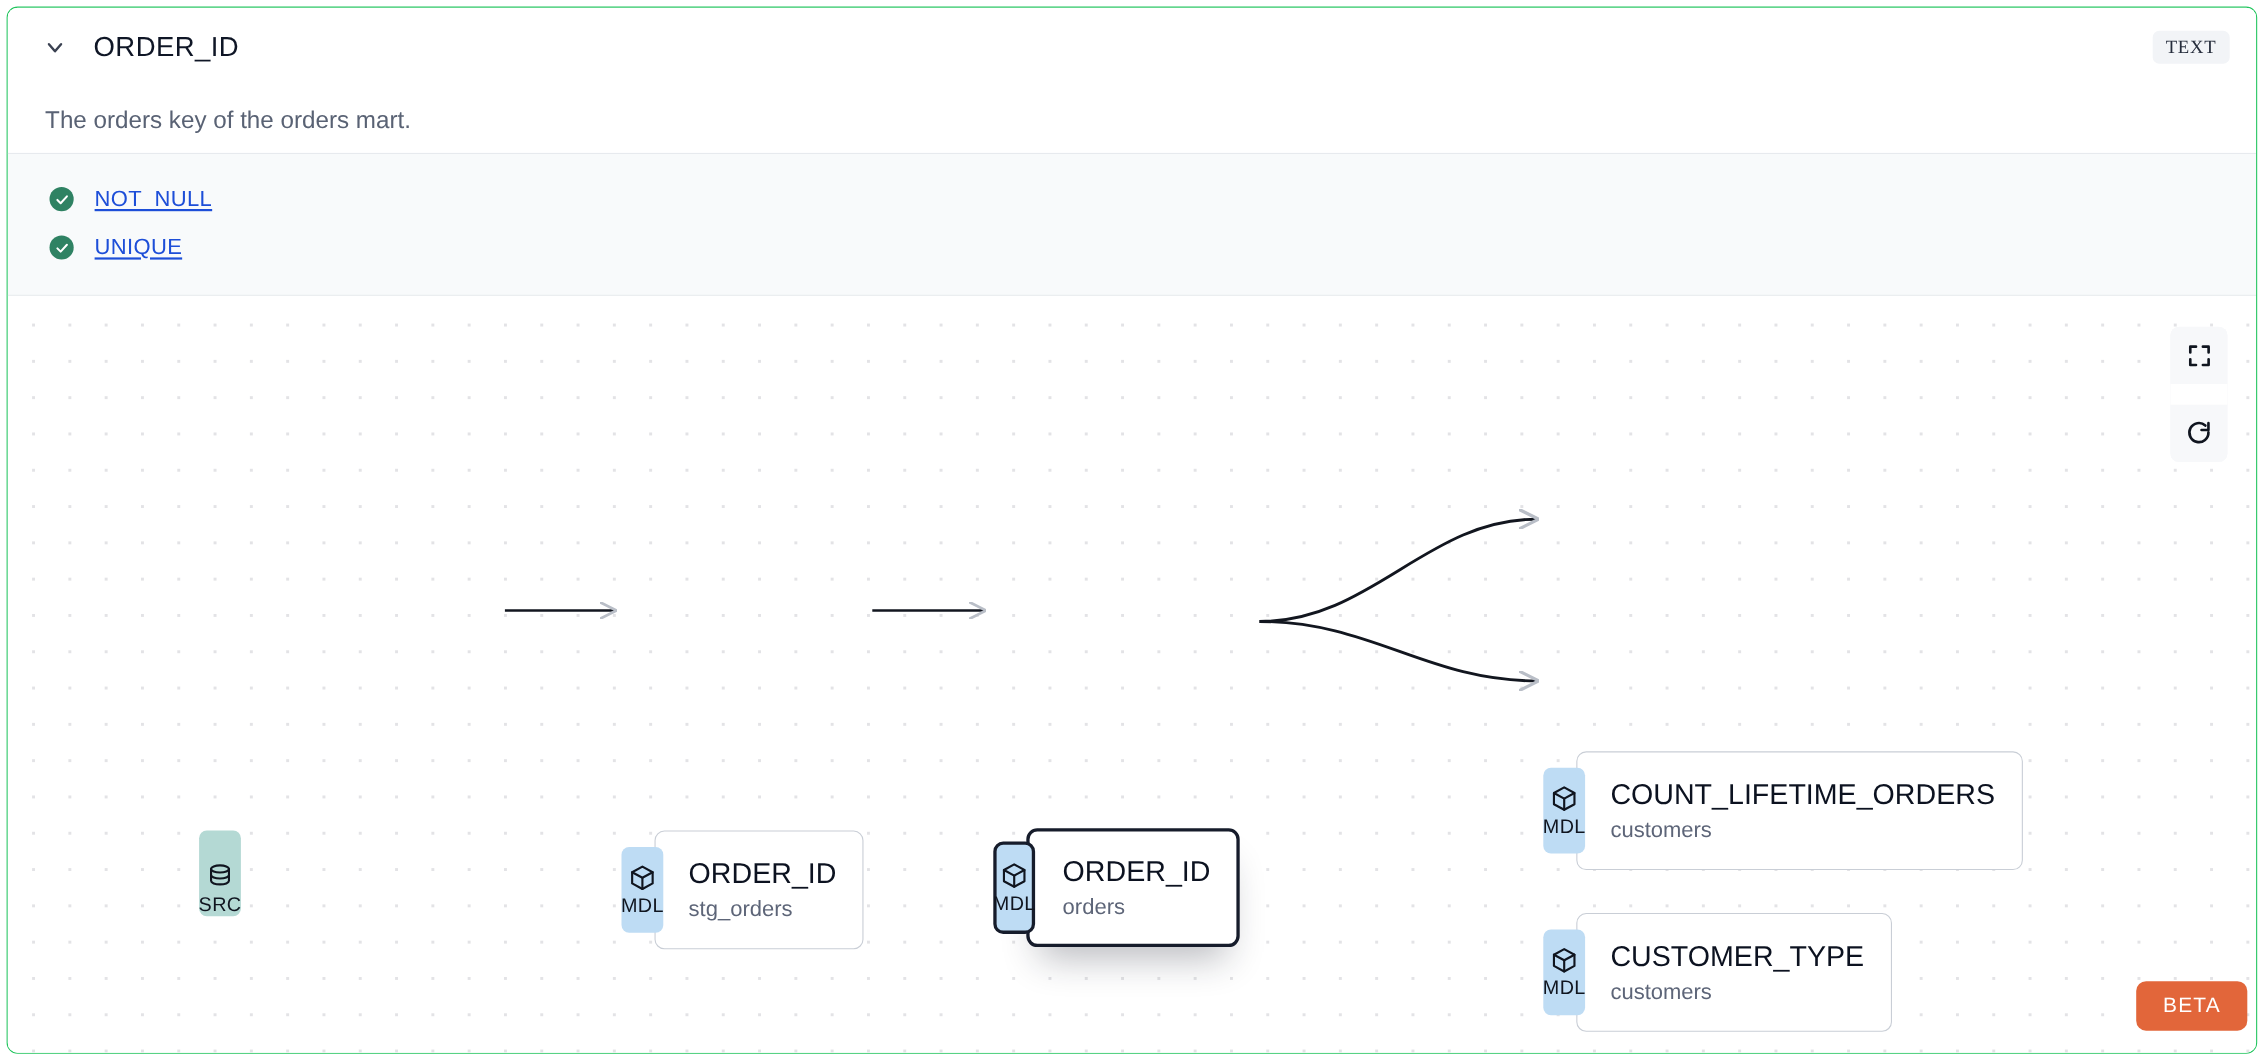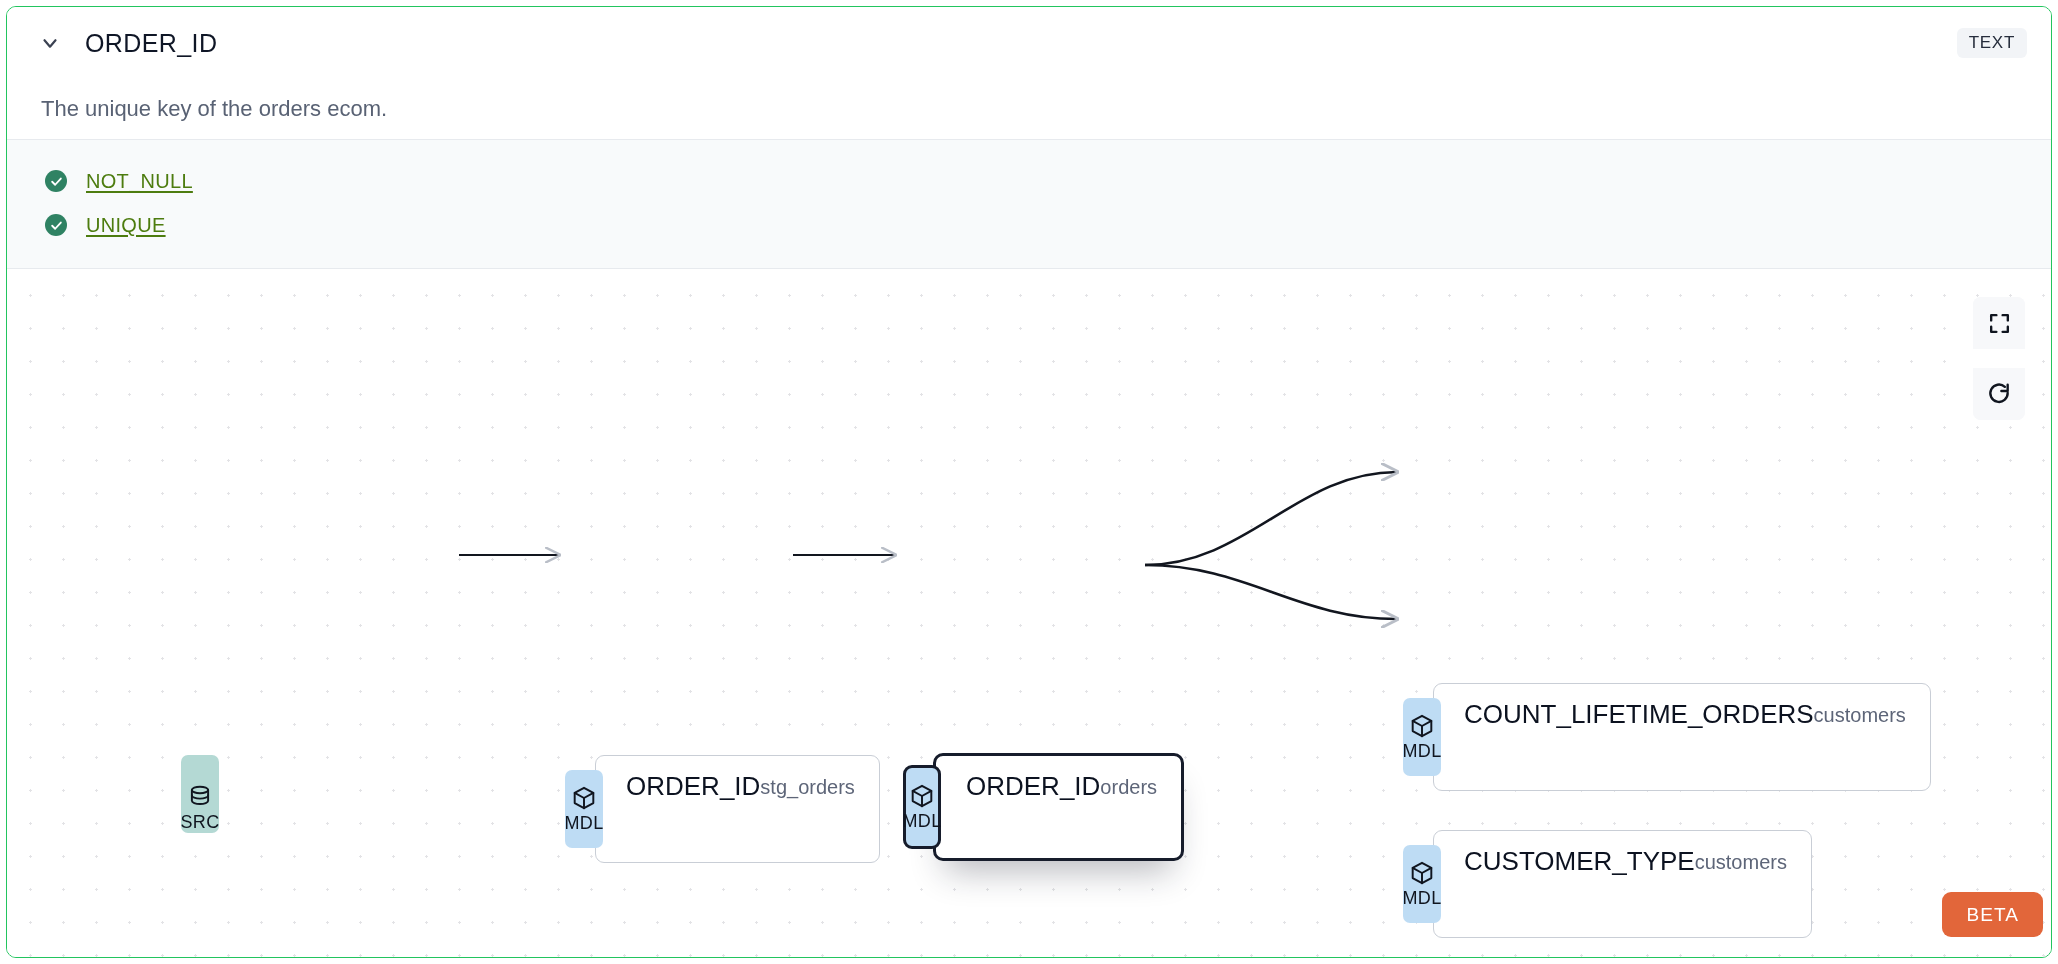--- a/index.html
+++ b/index.html
@@ -65,20 +65,21 @@
     position: absolute;
     right: 24px;
     top: 21px;
     background: #f2f4f7;
     color: #262d3c;
     font-size: 17px;
     letter-spacing: 0.7px;
     padding: 6px 12px 7px 12px;
     border-radius: 6px;
     line-height: 1;
+    font-family: Liberation Serif, serif;
   }
 
   
   .description {
     padding: 0 34px 0 34px;
     height: 60px;
     display: flex;
     align-items: center;
     font-size: 22px;
     color: #596274;
@@ -108,21 +109,21 @@
     display: flex;
     align-items: center;
     justify-content: center;
     flex: 0 0 auto;
   }
   .check-icon svg { display: block; }
 
   .test-link {
     margin-left: 19px;
     font-size: 20px;
-    color: #4d7c0f;
+    color: #1d4ed8;
     text-decoration: underline;
     text-underline-offset: 3px;
     letter-spacing: 0.3px;
     cursor: pointer;
   }
 
   
   .canvas {
     position: relative;
     height: 692px;
@@ -168,20 +169,21 @@
   .node-badge.mdl { background: #bedcf4; }
   .node-badge svg { display: block; margin-bottom: 1px; }
 
   .node-body {
     margin-left: -8px;
     background: #ffffff;
     border: 1px solid #c9ced6;
     border-radius: 9px;
     padding: 14px 24px 14px 30px;
     display: flex;
+    flex-direction: column;
     justify-content: center;
     min-height: 108px;
     z-index: 0;
   }
 
   .node.selected .node-body {
     border: 3px solid #161c2b;
     border-radius: 10px;
     box-shadow: 0 22px 34px -12px rgba(22,28,43,0.30);
   }
@@ -253,21 +255,21 @@
     <div class="header">
       <div class="chevron-btn">
         <svg width="22" height="22" viewBox="0 0 24 24" fill="none" stroke="#3b4252" stroke-width="2.4" stroke-linecap="round" stroke-linejoin="round">
           <polyline points="6 9 12 16 18 9"></polyline>
         </svg>
       </div>
       <div class="col-title">ORDER_ID</div>
       <div class="type-badge">TEXT</div>
     </div>
 
-    <div class="description">The unique key of the orders ecom.</div>
+    <div class="description">The orders key of the orders mart.</div>
 
     <div class="tests">
       <div class="test-row">
         <span class="check-icon">
           <svg width="13" height="13" viewBox="0 0 24 24" fill="none" stroke="#ffffff" stroke-width="3.4" stroke-linecap="round" stroke-linejoin="round">
             <polyline points="4 12.5 9.5 18 20 6.5"></polyline>
           </svg>
         </span>
         <a class="test-link">NOT_NULL</a>
       </div>

